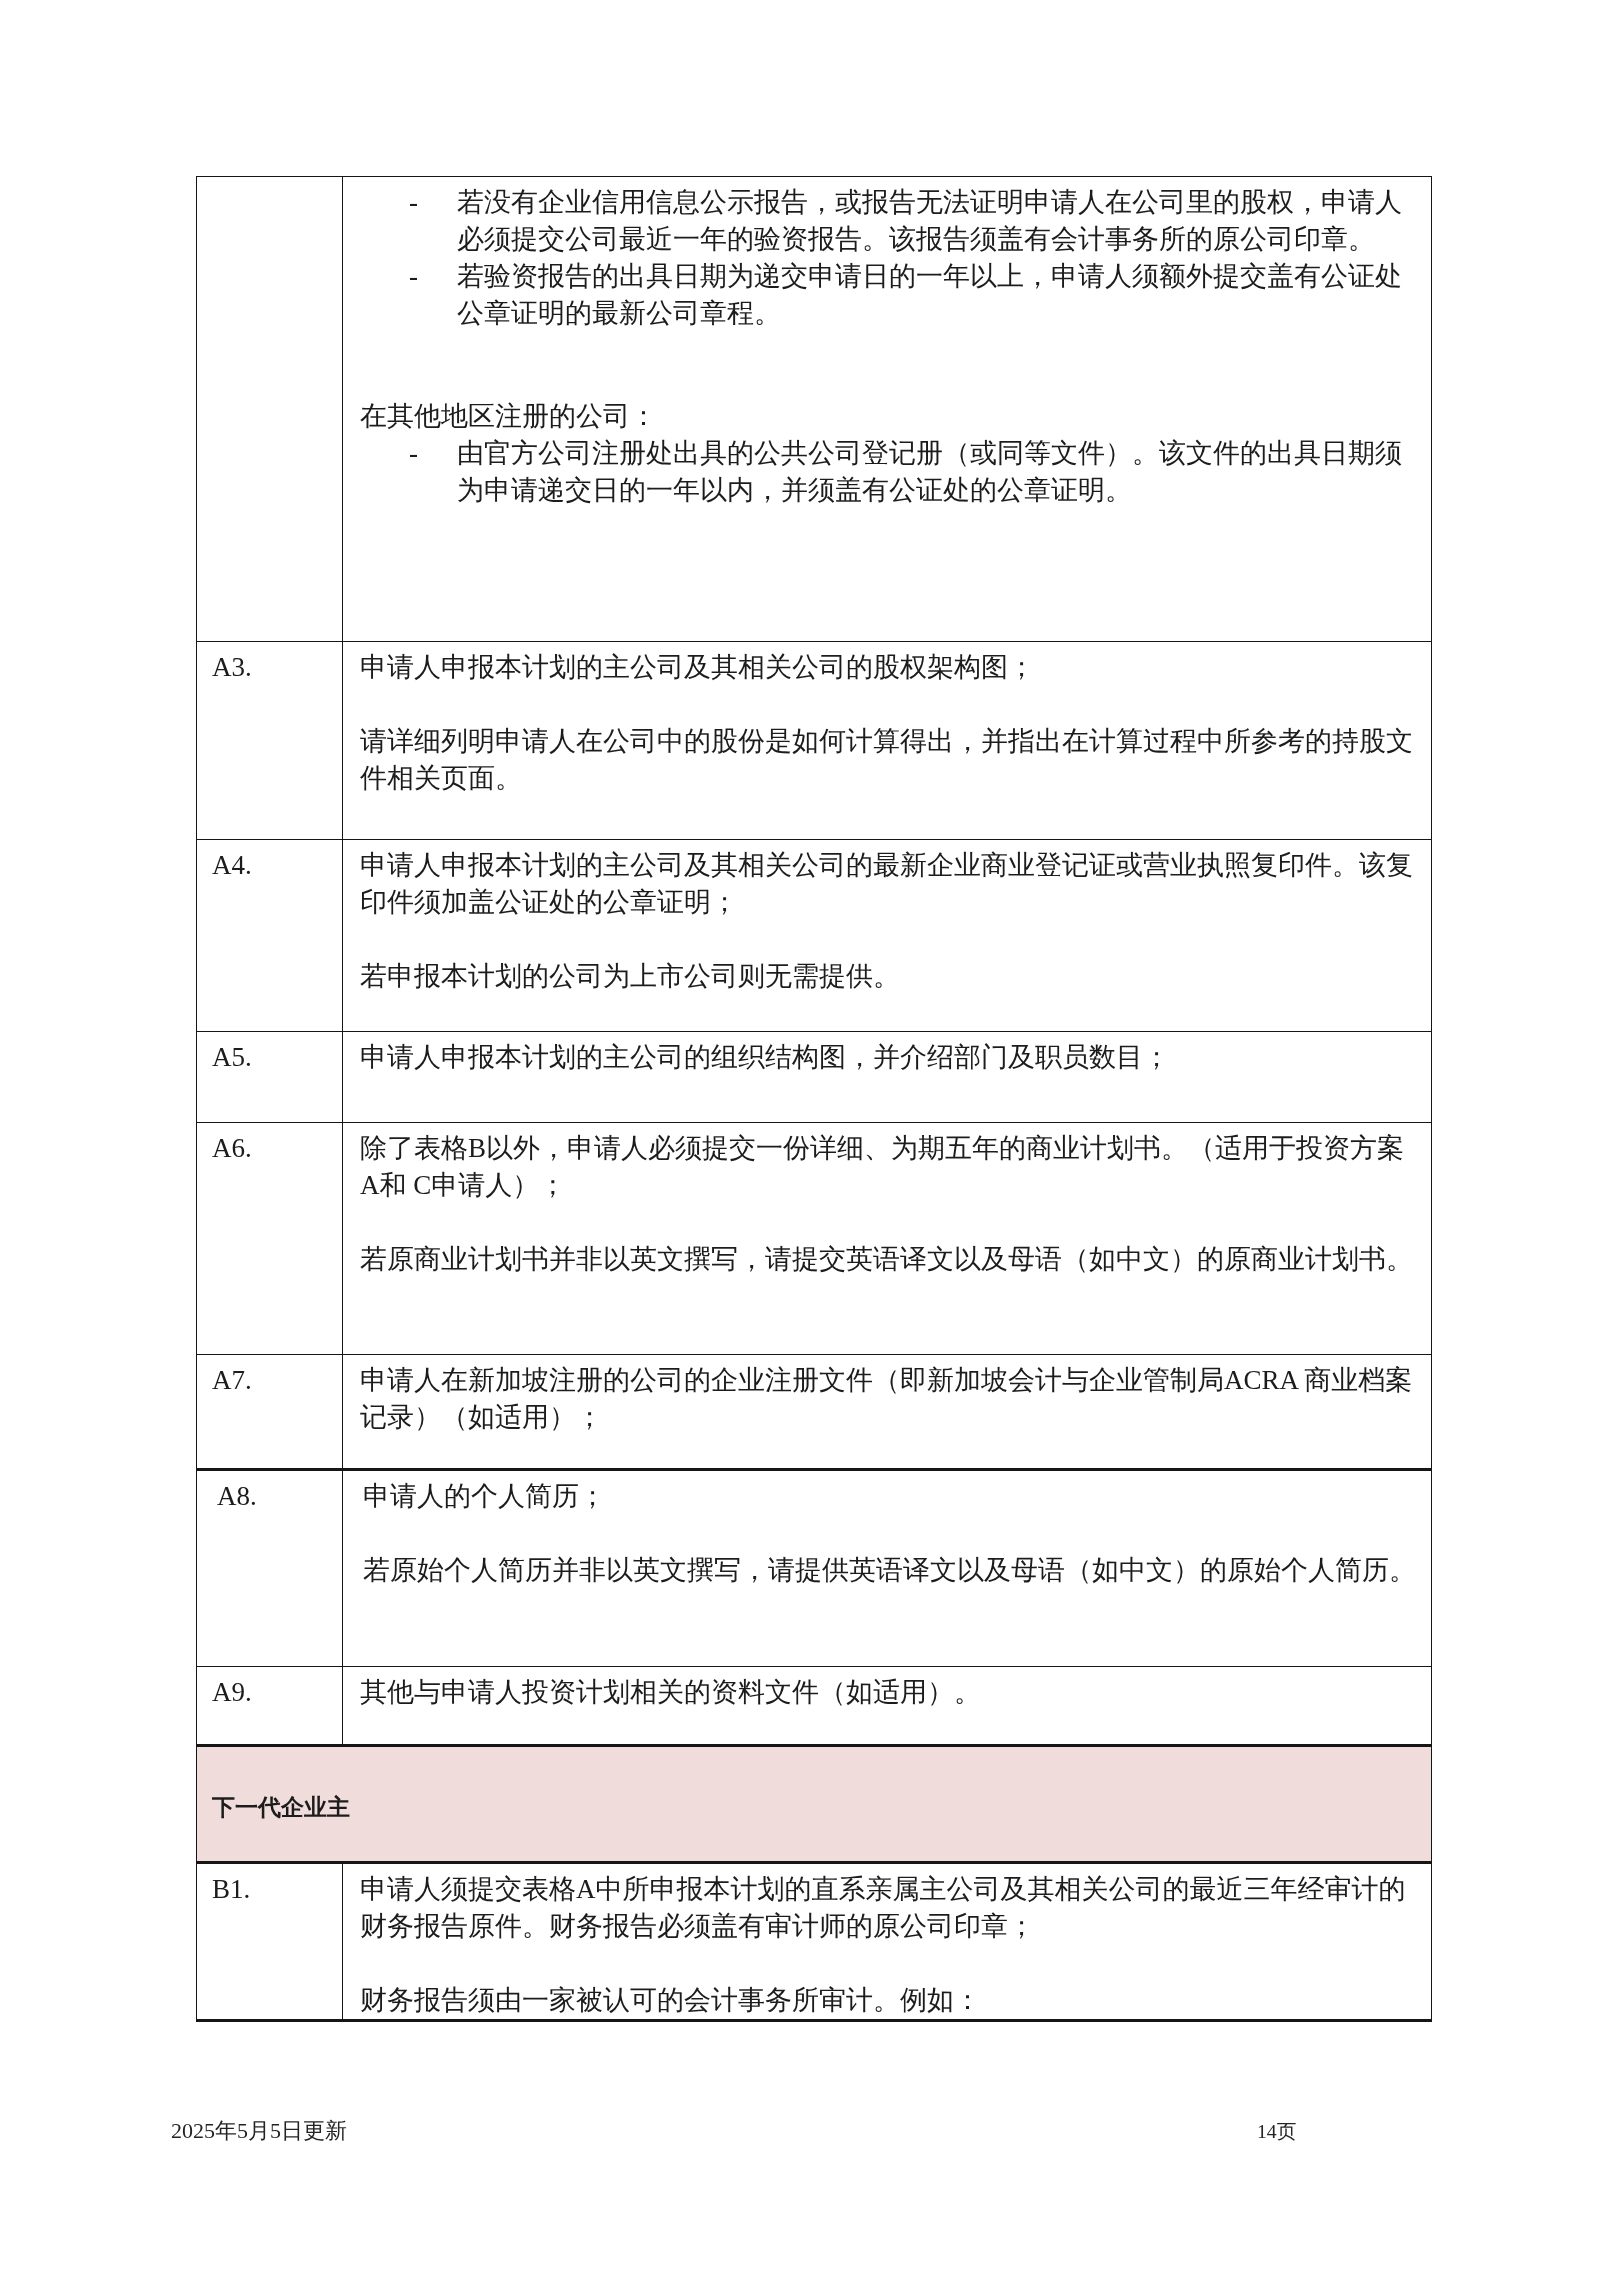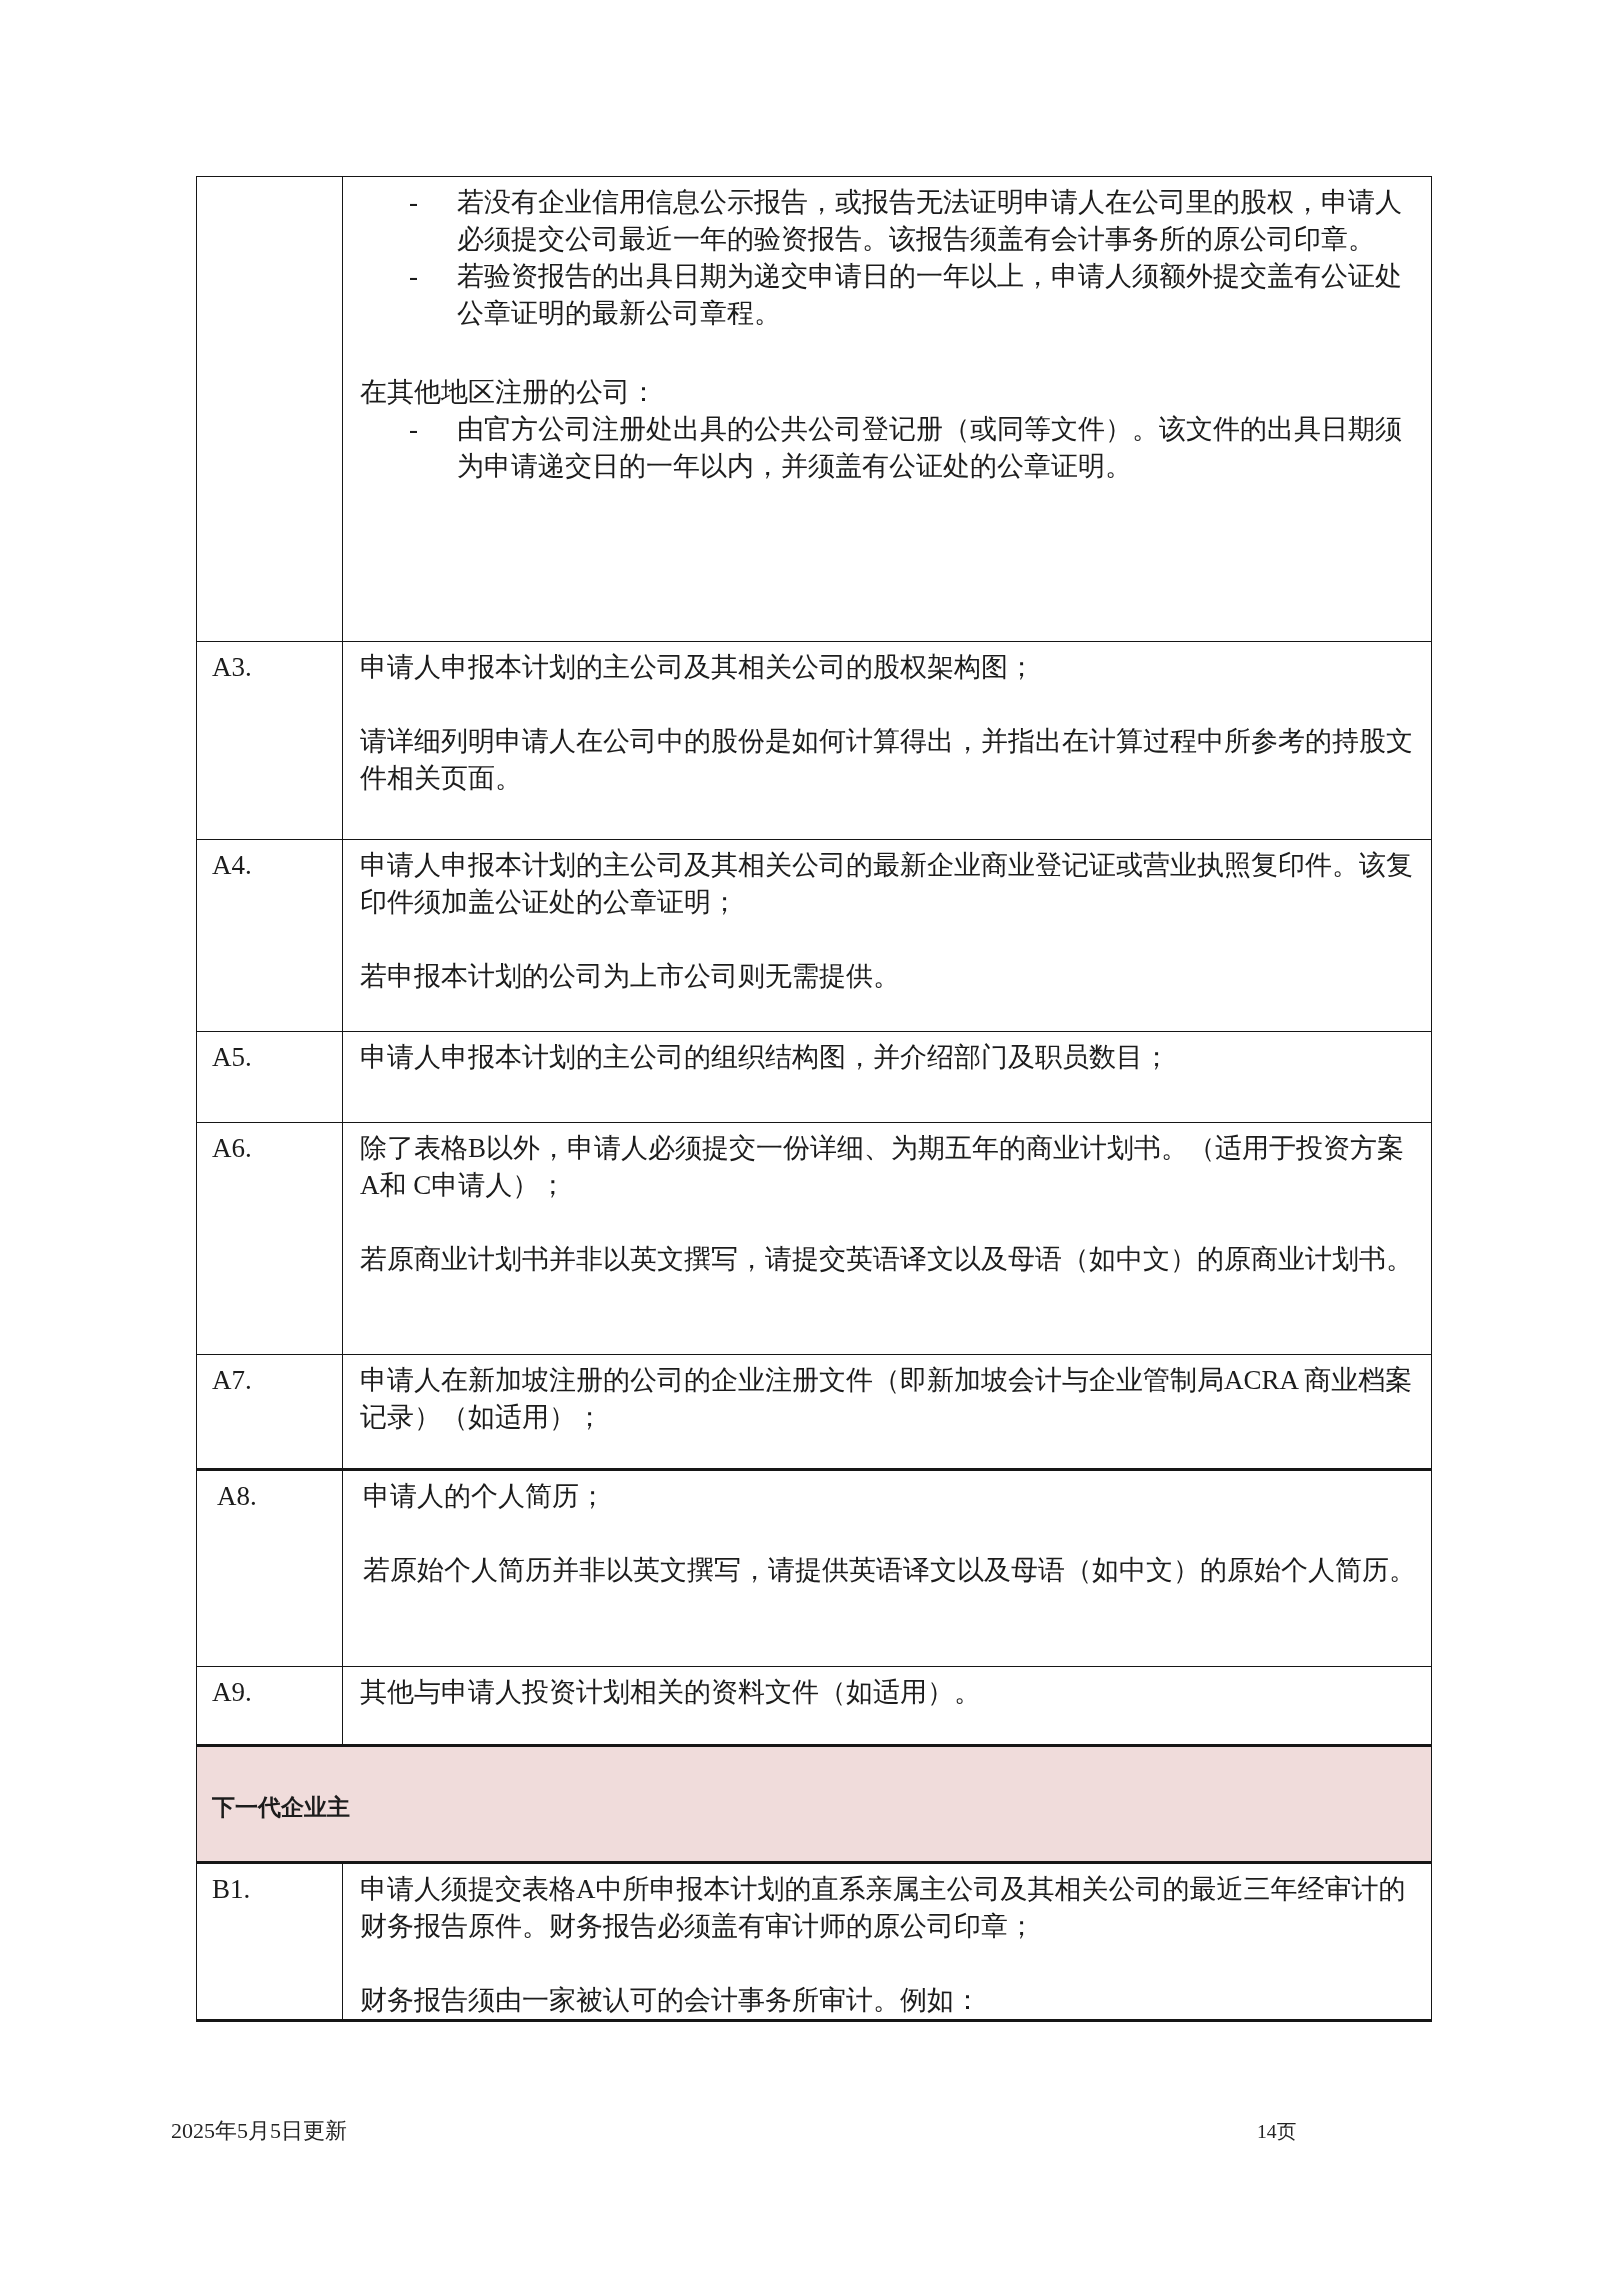--- a/index.html
+++ b/index.html
@@ -42,21 +42,21 @@
   tr.r-a9{height:79px;margin-top:37px;}
   tr.r-sec{height:117px;}
   tr.r-b1{height:155px;}
   
   tr.bt-thick td{border-top-width:3.7px;padding-left:20px;}
   tr.bb-thick td{border-bottom-width:3.7px;}
   
   .para{margin:0;}
   .mt-para{margin-top:37px;}
   .mt-bullet{margin-top:48px;}
-  .mt-intro{margin-top:42px;}
+  .mt-intro{margin-top:66px;}
   
   .bullet{position:relative;padding-left:97px;margin:0;}
   .bullet .dash{position:absolute;left:49px;top:0;}
   
   tr.r-sec td{
     background:#f0dcdb;
     font-weight:bold;
     font-size:23px;
     padding:42px 15px 0 15px;
   }

